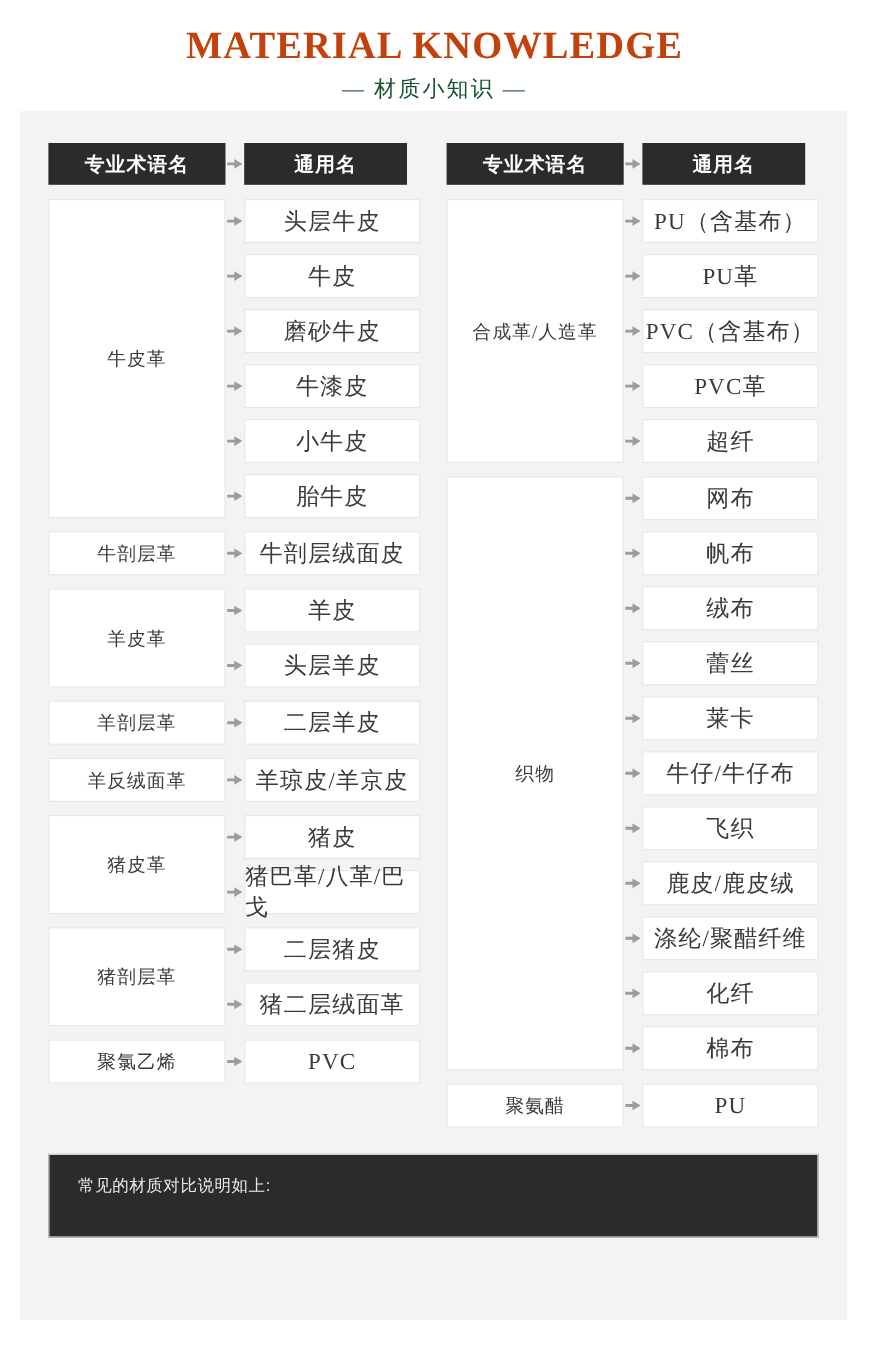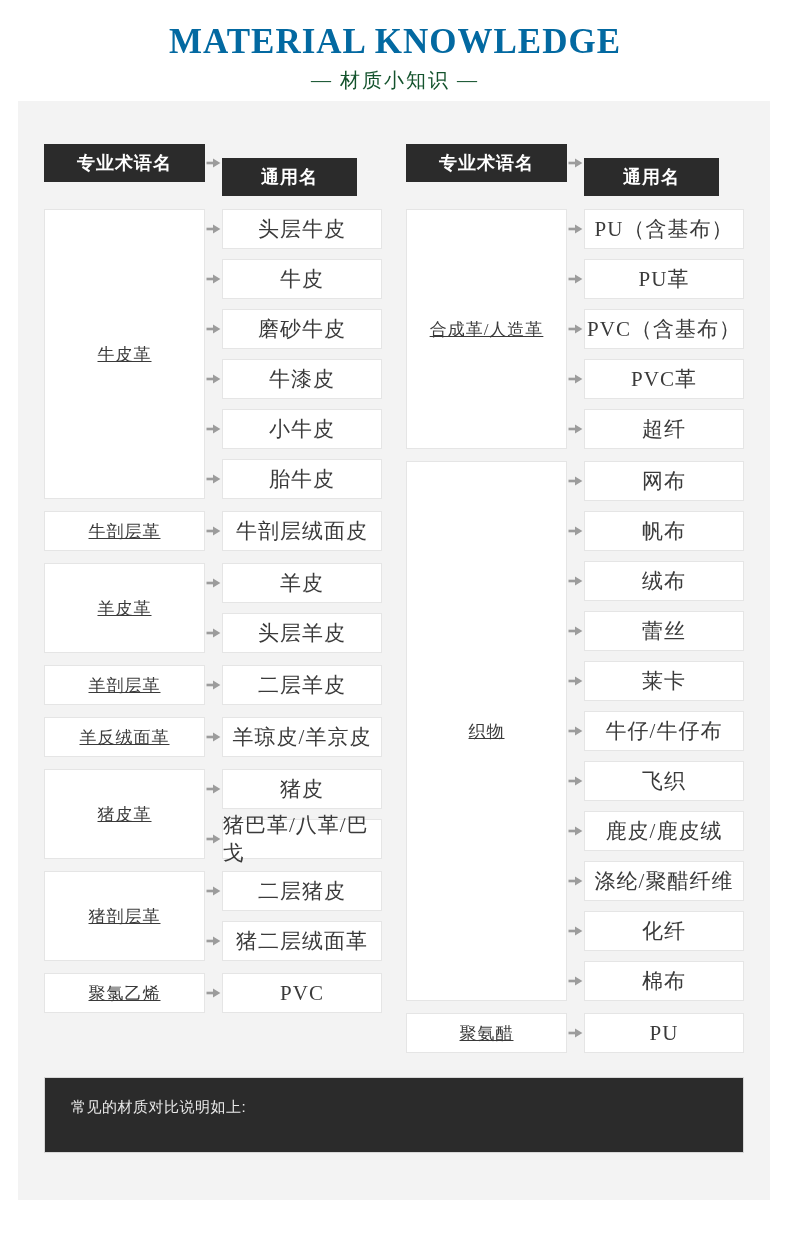--- a/index.html
+++ b/index.html
@@ -17,21 +17,21 @@
     width:790px;height:1244px;
     font-family:"Liberation Serif","DejaVu Serif",serif;
     color:var(--cell-text);
     overflow:hidden;
   }
   
   .title-block{ text-align:center; padding-top:22px; height:101px; }
   .main-title{
     font-family:"Liberation Serif","DejaVu Serif",serif;
     font-size:35px; font-weight:700; letter-spacing:1px;
-    color:#0369a1; line-height:1.15;
+    color:#c2410c; line-height:1.15;
   }
   .sub-title{
     margin-top:5px;
     font-size:20px; color:#14532d; letter-spacing:2px;
   }
   
   .panel{
     margin:0 18px; width:752px; height:1099px;
     background:var(--panel);
     padding:29px 26px 28px 26px;
@@ -40,33 +40,33 @@
   .columns{ display:flex; justify-content:space-between; align-items:flex-start; }
   .pair{ width:338px; }
   
   .pair-header{ display:flex; align-items:center; margin-bottom:13px; }
   .hdr-box{
     background:var(--dark); color:#ffffff;
     height:38px; display:flex; align-items:center; justify-content:center;
     font-size:18px; font-weight:700; letter-spacing:1px;
   }
   .hdr-term{ width:161px; }
-  .hdr-common{ width:135px;margin-top:28px; }
+  .hdr-common{ width:148px; }
   .gap-arrow{
     width:17px; flex:0 0 17px; display:flex; align-items:center; justify-content:center;
     color:var(--arrow);
   }
   
   .group{ display:flex; margin-bottom:12px; }
   .group:last-child{ margin-bottom:0; }
   .term-cell{
     width:161px; flex:0 0 161px;
     background:#ffffff; border:1px solid var(--cell-border);
     display:flex; align-items:center; justify-content:center;
-    font-size:17px; letter-spacing:1px;text-decoration:underline;
+    font-size:17px; letter-spacing:1px;
   }
   .names{ display:flex; flex-direction:column; flex:1; }
   .name-row{ display:flex; align-items:center; height:40px; margin-bottom:10px; }
   .name-row:last-child{ margin-bottom:0; }
   .name-cell{
     width:160px; height:40px;
     background:#ffffff; border:1px solid var(--cell-border);
     display:flex; align-items:center; justify-content:center;
     font-size:21px; letter-spacing:1px;
   }

